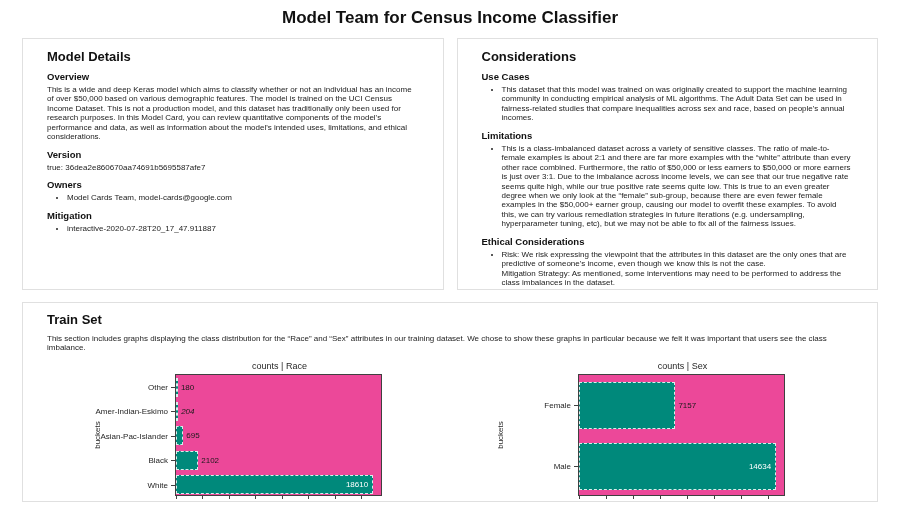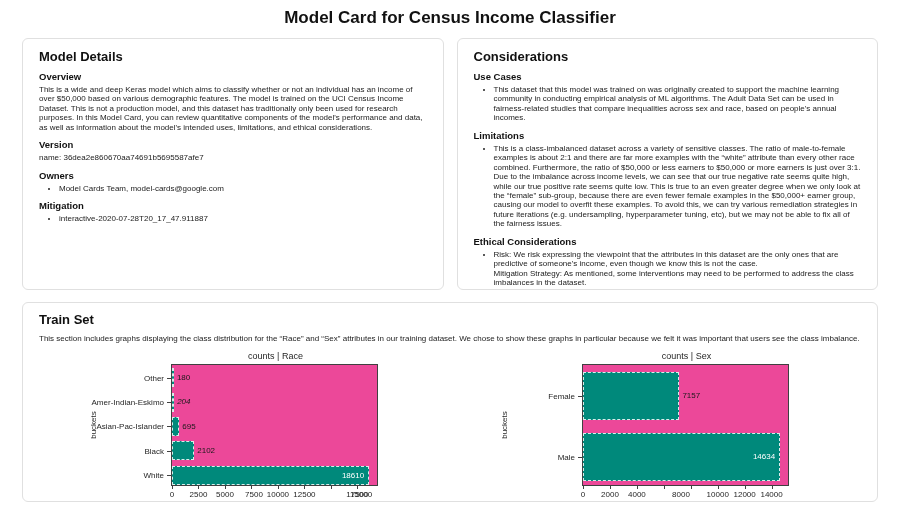--- a/index.html
+++ b/index.html
@@ -1,20 +1,20 @@
 <!DOCTYPE html>
 <html><head>
 <meta charset="utf-8">
 <style>
   * { box-sizing: border-box; margin: 0; padding: 0; }
   html, body { width: 900px; height: 506px; overflow: hidden; background: #fff;
     font-family: "Liberation Sans", sans-serif; color: #1a1a1a; }
   .page-title { text-align: center; font-size: 17px; font-weight: bold; margin: 8px 0 10px; color: #111; }
   .cards-row { display: flex; gap: 13px; margin: 0 22px; }
-  .card { background: #fff; border: 1px solid #e0e0e0; border-radius: 6px; padding: 10px 16px; }
+  .card { background: #fff; border: 1px solid #e0e0e0; border-radius: 0; padding: 10px 24px; }
   .card.top { flex: 1; height: 252px; overflow: hidden; }
   .card.bottom { margin: 12px 22px 0; height: 200px; overflow: hidden; padding-top: 9px; }
   .card h2 { font-size: 13px; font-weight: bold; color: #111; margin-bottom: 7px; }
   .card h3 { font-size: 9.5px; font-weight: bold; color: #111; margin: 7px 0 3px; }
   .card p, .card li { font-size: 8px; line-height: 1.18; color: #222; }
   .card ul { padding-left: 20px; margin: 1px 0 2px; }
   .card li { margin-bottom: 2px; white-space: pre-line; }
   .train-desc { font-size: 8.5px; margin-top: 2px; color: #222; }
 
   
@@ -33,30 +33,30 @@
   .bar { position: absolute; left: 0; outline: 1px dashed rgba(255,255,255,0.85); outline-offset: -1px; }
   .bar-value { position: absolute; font-size: 8px; line-height: 9px; color: #1a1a1a; white-space: nowrap; }
   .tick-row { position: relative; height: 14px; width: 209px; }
   .xtick-mark { position: absolute; top: 0; width: 1px; height: 3px; background: #404040; }
   .xtick-label { position: absolute; top: 4px; transform: translateX(-50%); font-size: 8px; color: #262626; }
   .chart-xlabel { width: 209px; text-align: center; font-size: 8px; color: #262626; }
 </style>
 </head>
 <body>
 
-<h1 class="page-title">Model Card for Census Income Classifier</h1>
+<h1 class="page-title">Model Team for Census Income Classifier</h1>
 
 <div class="cards-row">
 
   <div class="card top">
     <h2>Model Details</h2>
     <h3>Overview</h3>
     <p>This is a wide and deep Keras model which aims to classify whether or not an individual has an income of over $50,000 based on various demographic features. The model is trained on the UCI Census Income Dataset. This is not a production model, and this dataset has traditionally only been used for research purposes. In this Model Card, you can review quantitative components of the model's performance and data, as well as information about the model's intended uses, limitations, and ethical considerations.</p>
     <h3>Version</h3>
-    <p>name: 36dea2e860670aa74691b5695587afe7</p>
+    <p>true: 36dea2e860670aa74691b5695587afe7</p>
     <h3>Owners</h3>
     <ul>
         <li>Model Cards Team, model-cards@google.com</li>
       </ul>
     <h3>Mitigation</h3>
     <ul>
         <li>interactive-2020-07-28T20_17_47.911887</li>
       </ul>
   </div>
 

